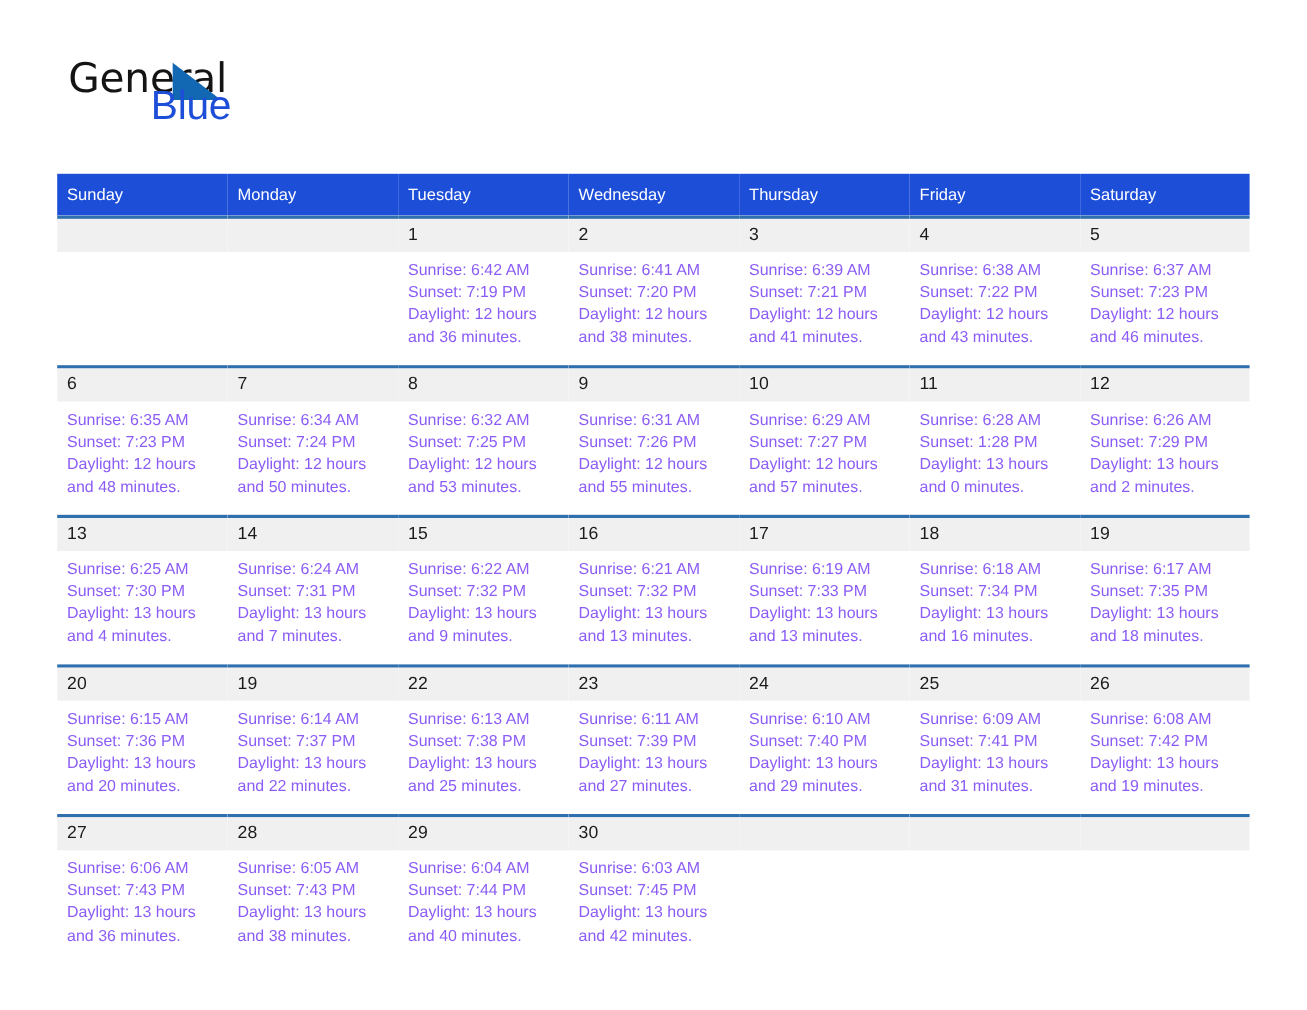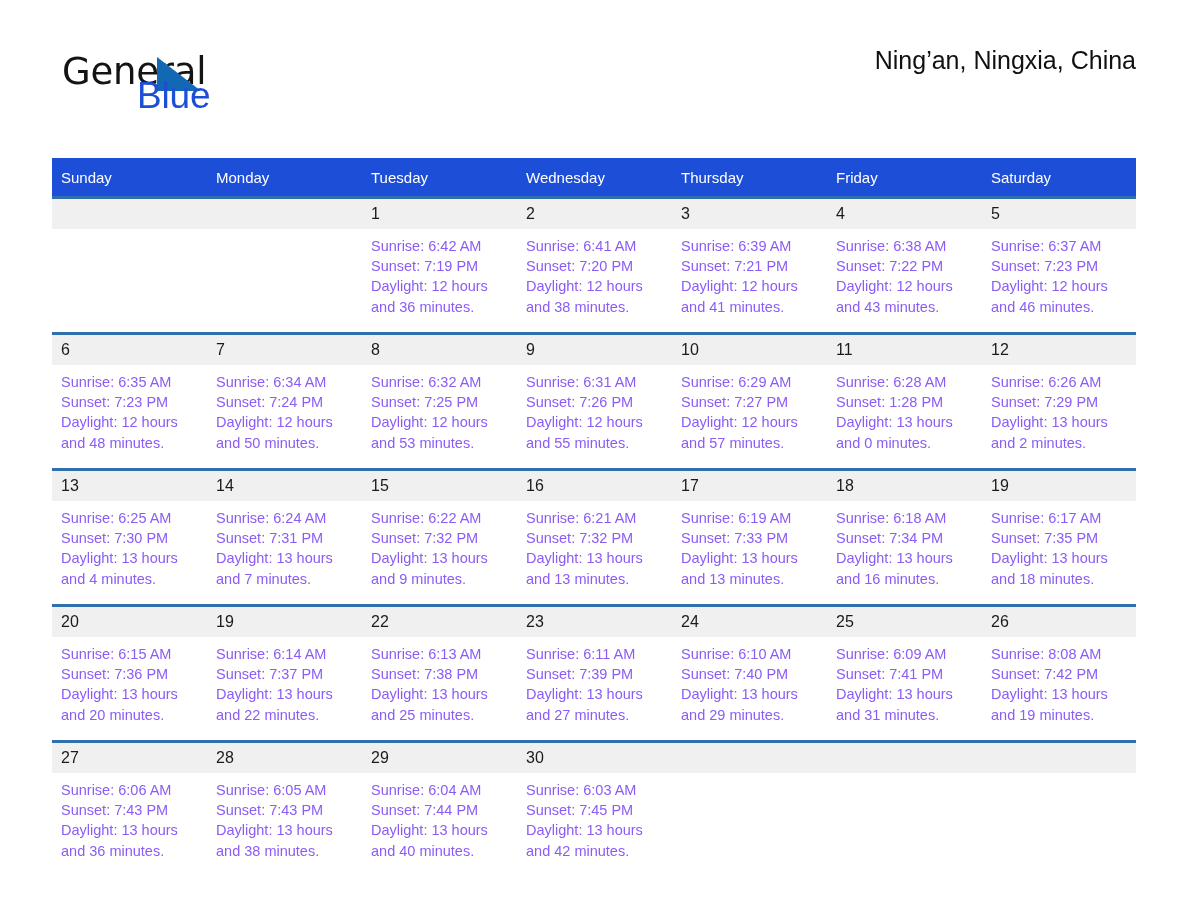--- a/index.html
+++ b/index.html
@@ -164,21 +164,20 @@
 
   <div class="header">
 
     <div class="logo">
       <span class="logo-general">General</span>
       <span class="logo-triangle"></span>
       <span class="logo-blue">Blue</span>
     </div>
 
     <div class="title-block">
-      <div class="cal-subtitle">Ning’an, Ningxia, China</div>
     </div>
 
   </div>
 
   <div class="calendar">
     <table class="cal-table">
       <colgroup>
         <col style="width:155px">
           <col style="width:155px">
           <col style="width:155px">
@@ -499,21 +498,21 @@
                   <div>Sunset: 7:41 PM</div>
                   <div>Daylight: 13 hours</div>
                   <div>and 31 minutes.</div>
                 </div>
               </div>
             </td>
             <td>
               <div class="cell">
                 <div class="daynum-band">26</div>
                 <div class="cell-body">
-                  <div>Sunrise: 8:08 AM</div>
+                  <div>Sunrise: 6:08 AM</div>
                   <div>Sunset: 7:42 PM</div>
                   <div>Daylight: 13 hours</div>
                   <div>and 19 minutes.</div>
                 </div>
               </div>
             </td>
           </tr>
           <tr class="spacer-row">
             <td colspan="7"></td>
           </tr>

